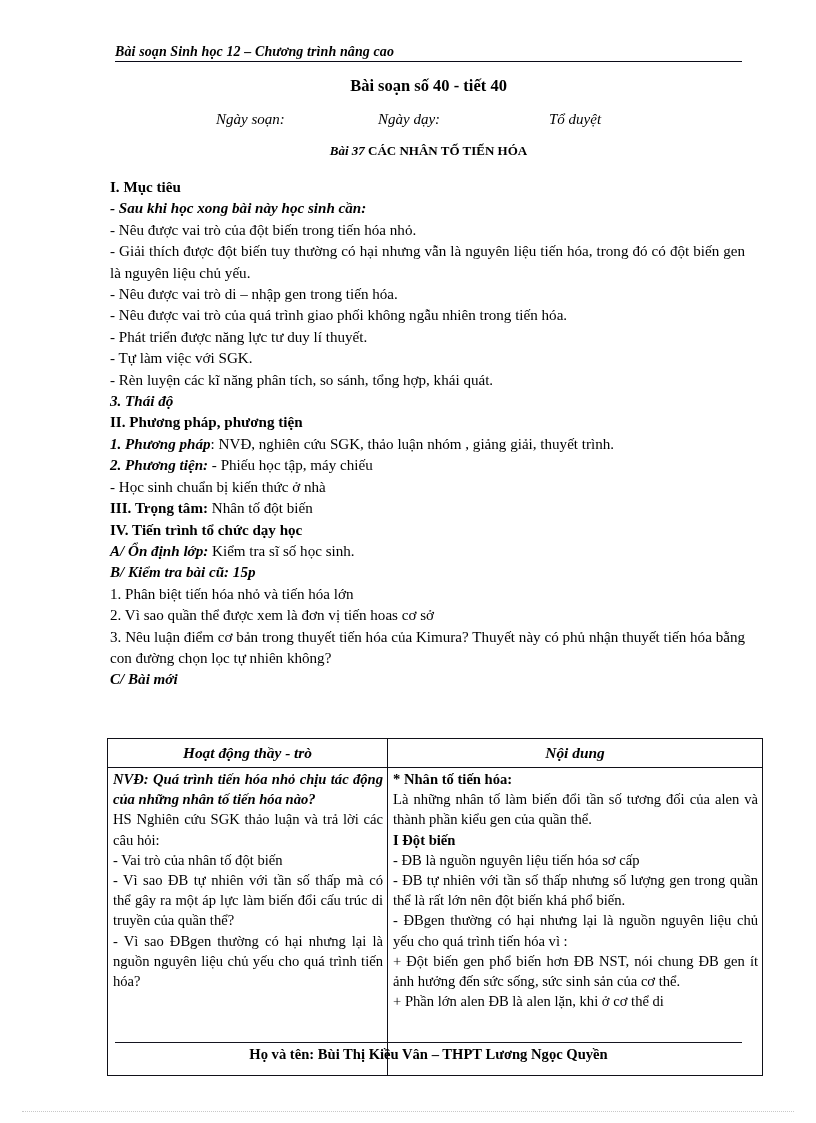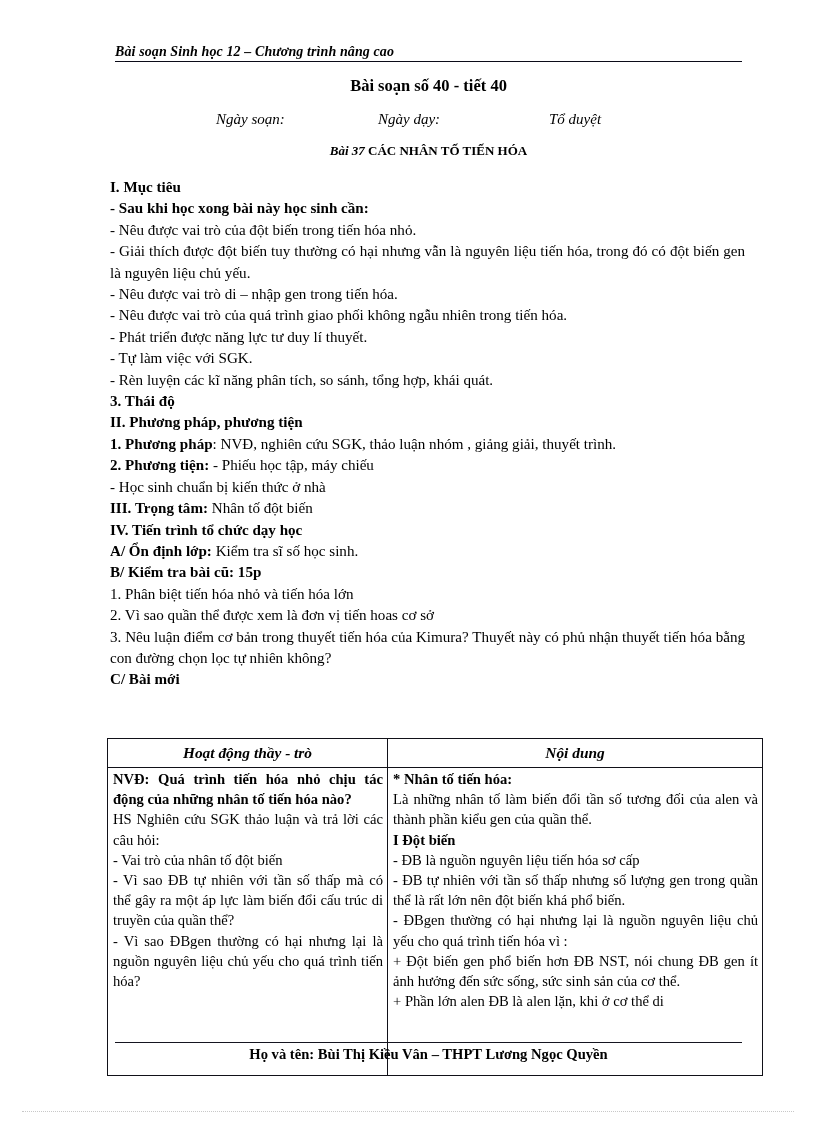--- a/index.html
+++ b/index.html
@@ -98,21 +98,21 @@
     line-height: 21.4px;
     margin-top: 9px;
   }
   .body-block p {
     margin: 0;
     padding: 0;
     text-align: justify;
     text-justify: inter-word;
   }
   .b  { font-weight: bold; }
-  .bi { font-weight: bold; }
+  .bi { font-weight: bold; font-style: italic; }
   .ind1 { padding-left: 12px; }
   .ind2 { padding-left: 88px; }
   .nojust { text-align: left; }
 
   
   .lesson-table {
     position: absolute;
     left: 107px;
     top: 738px;
     width: 655px;

